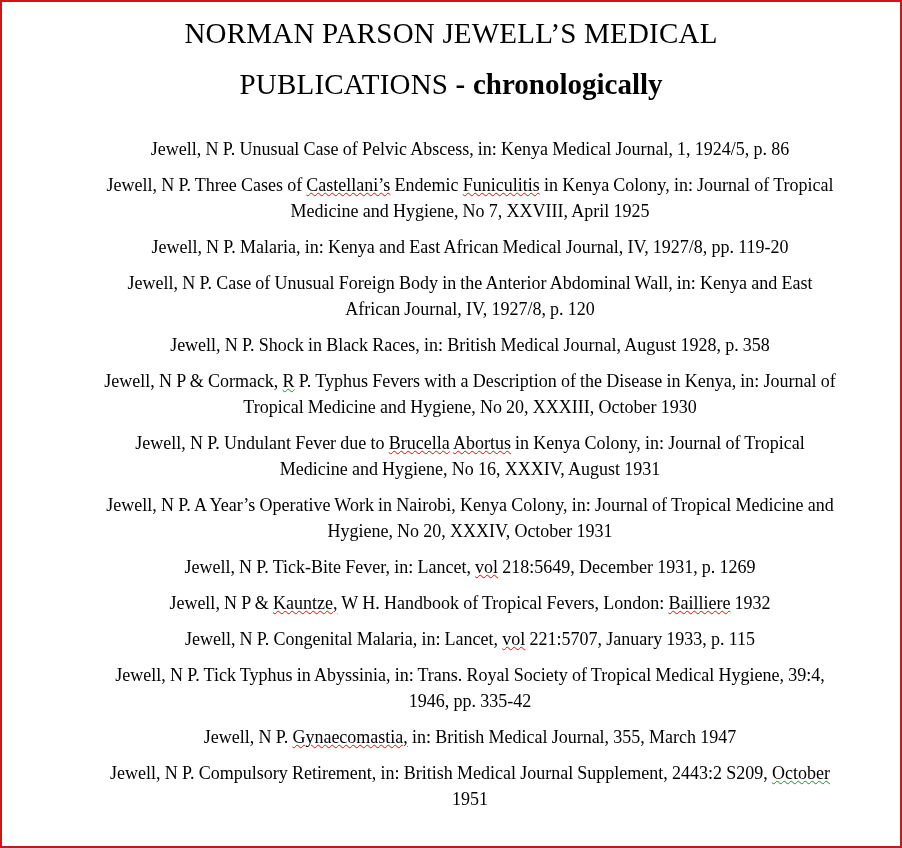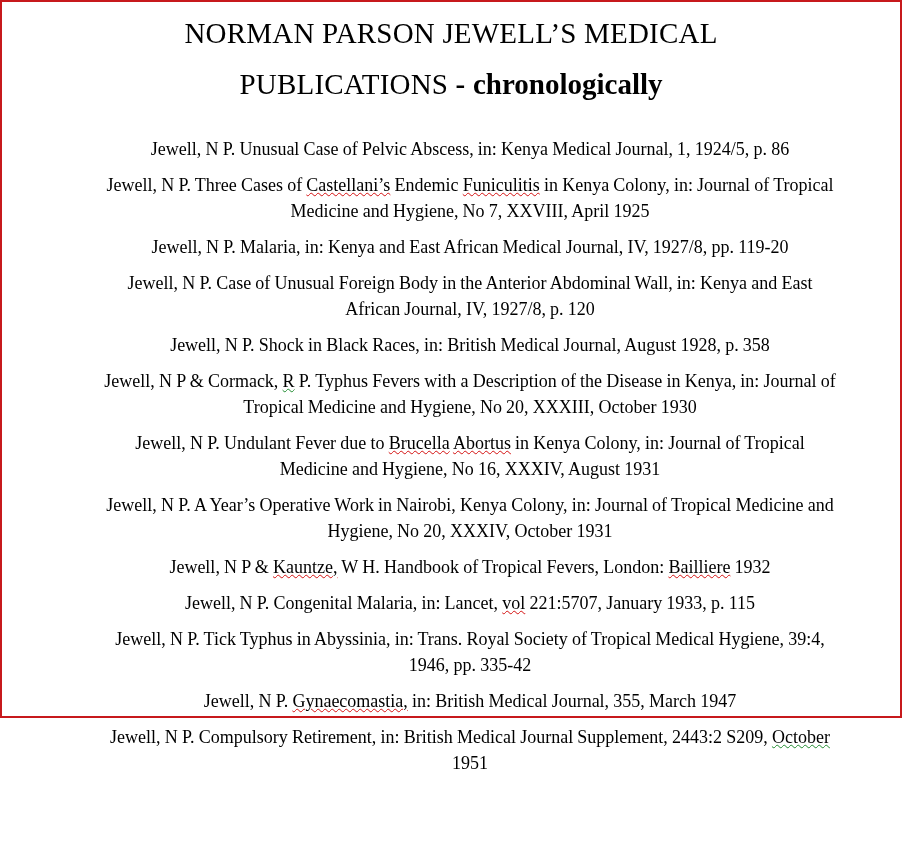--- a/index.html
+++ b/index.html
@@ -12,21 +12,21 @@
     width: 902px;
     height: 848px;
     overflow: hidden;
     font-family: "Liberation Serif", "DejaVu Serif", serif;
     color: #000000;
   }
 
   #page {
     box-sizing: border-box;
     width: 902px;
-    height: 718px;
+    height: 848px;
     border: 2px solid #c7191c;
     background: #ffffff;
     position: relative;
   }
 
   #page-inner {
     box-sizing: border-box;
     width: 100%;
     height: 100%;
     padding: 0;
@@ -111,20 +111,21 @@
 
     <ul class="entries" id="entries-list">
         <li class="entry"><span>Jewell, N P. Unusual Case of Pelvic Abscess, in: Kenya Medical Journal, 1, 1924/5, p. 86</span></li>
         <li class="entry"><span>Jewell, N P. Three Cases of </span><span class="sp">Castellani’s</span><span> Endemic </span><span class="sp">Funiculitis</span><span> in Kenya Colony, in: Journal of Tropical Medicine and Hygiene, No 7, XXVIII, April 1925</span></li>
         <li class="entry"><span>Jewell, N P. Malaria, in: Kenya and East African Medical Journal, IV, 1927/8, pp. 119-20</span></li>
         <li class="entry"><span>Jewell, N P. Case of Unusual Foreign Body in the Anterior Abdominal Wall, in: Kenya and East African Journal, IV, 1927/8, p. 120</span></li>
         <li class="entry"><span>Jewell, N P. Shock in Black Races, in: British Medical Journal, August 1928, p. 358</span></li>
         <li class="entry"><span>Jewell, N P &amp; Cormack, </span><span class="gr">R</span><span> P. Typhus Fevers with a Description of the Disease in Kenya, in: Journal of Tropical Medicine and Hygiene, No 20, XXXIII, October 1930</span></li>
         <li class="entry"><span>Jewell, N P. Undulant Fever due to </span><span class="sp">Brucella</span><span> </span><span class="sp">Abortus</span><span> in Kenya Colony, in: Journal of Tropical Medicine and Hygiene, No 16, XXXIV, August 1931</span></li>
         <li class="entry"><span>Jewell, N P. A Year’s Operative Work in Nairobi, Kenya Colony, in: Journal of Tropical Medicine and Hygiene, No 20, XXXIV, October 1931</span></li>
+        <li class="entry"><span>Jewell, N P. Tick-Bite Fever, in: Lancet, </span><span class="sp">vol</span><span> 218:5649, December 1931, p. 1269</span></li>
         <li class="entry"><span>Jewell, N P &amp; </span><span class="sp">Kauntze,</span><span> W H. Handbook of Tropical Fevers, London: </span><span class="sp">Bailliere</span><span> 1932</span></li>
         <li class="entry"><span>Jewell, N P. Congenital Malaria, in: Lancet, </span><span class="sp">vol</span><span> 221:5707, January 1933, p. 115</span></li>
         <li class="entry"><span>Jewell, N P. Tick Typhus in Abyssinia, in: Trans. Royal Society of Tropical Medical Hygiene, 39:4, 1946, pp. 335-42</span></li>
         <li class="entry"><span>Jewell, N P. </span><span class="sp">Gynaecomastia,</span><span> in: British Medical Journal, 355, March 1947</span></li>
         <li class="entry"><span>Jewell, N P. Compulsory Retirement, in: British Medical Journal Supplement, 2443:2 S209, </span><span class="gr">October</span><span> 1951</span></li>
       </ul>
 
   </div>
 </div>
 

